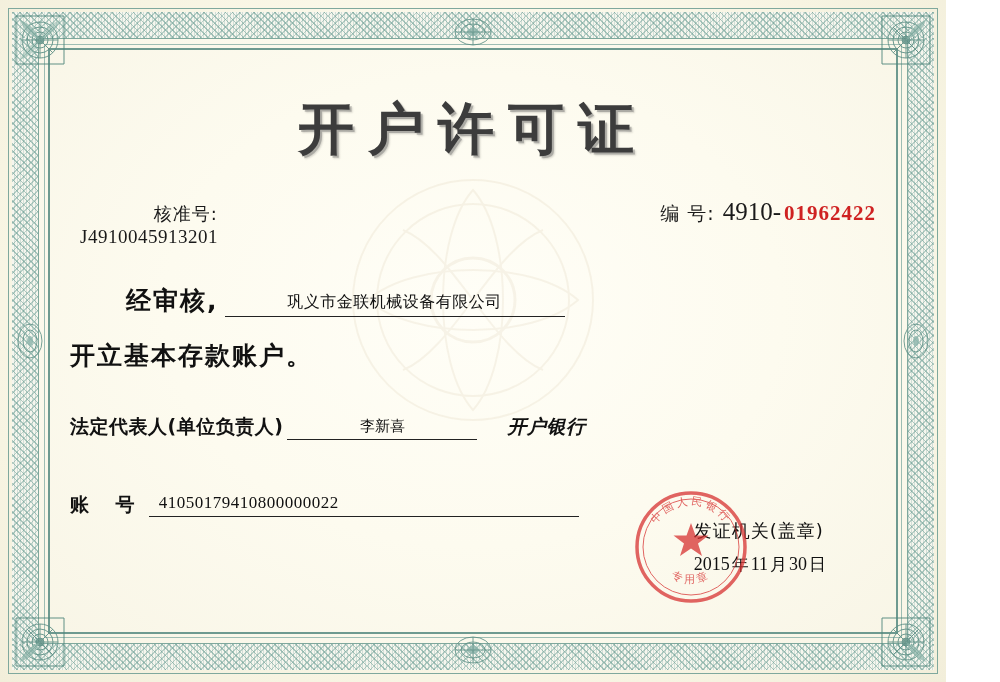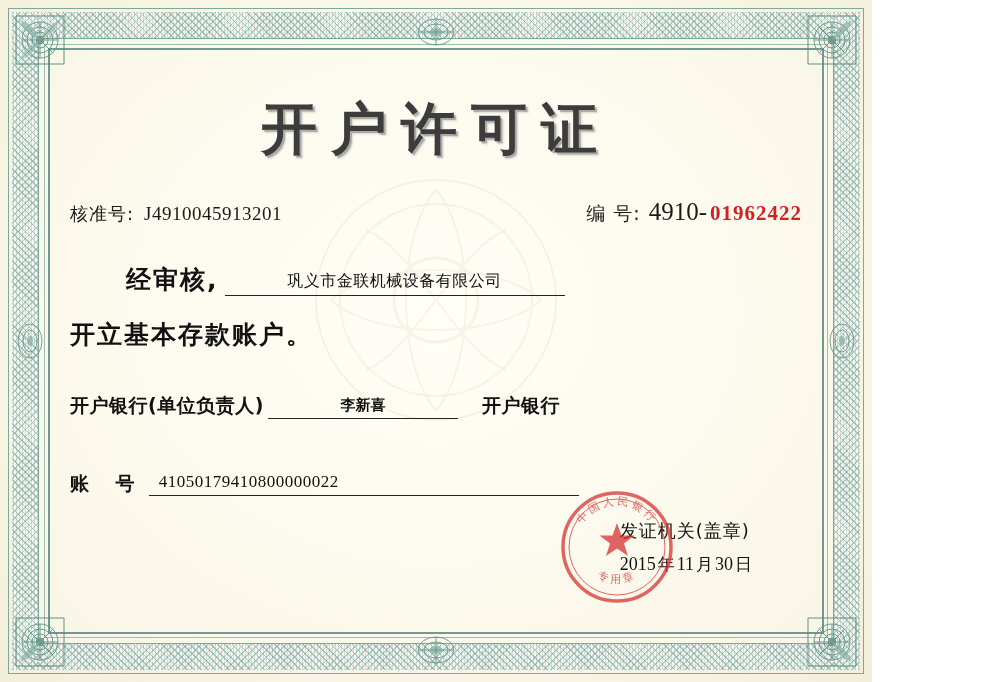--- a/index.html
+++ b/index.html
@@ -9,21 +9,21 @@
   }
   body {
     width: 1000px;
     height: 682px;
     font-family: "Liberation Serif", serif;
     overflow: hidden;
   }
 
   .certificate {
     position: relative;
-    width: 872px;
+    width: 946px;
     height: 682px;
     box-sizing: border-box;
     background:
       radial-gradient(ellipse at 50% 45%, #fffef7 0%, #fdfbee 45%, #f7f4e2 75%, #f2eeda 100%);
   }
 
   
   .border-outer {
     position: absolute;
     left: 8px; top: 8px; right: 8px; bottom: 8px;
@@ -121,21 +121,21 @@
   }
 
   .row-approval {
     margin-top: 30px;
     display: flex;
     align-items: baseline;
     justify-content: space-between;
     font-size: 18px;
     color: #1a1a1a;
   }
-  .approval-left { display: flex; align-items: center; }
+  .approval-left { display: flex; align-items: flex-end; flex-direction: column; }
   .approval-label {
     font-family: "DejaVu Sans", "Liberation Sans", sans-serif;
     font-size: 18px;
     letter-spacing: 1px;
   }
   .approval-value {
     margin-left: 10px;
     font-family: "Liberation Serif", serif;
     font-size: 19px;
     letter-spacing: 0.5px;
@@ -199,26 +199,26 @@
     font-family: "DejaVu Sans", "Liberation Sans", sans-serif;
     font-size: 19px;
     font-weight: bold;
     color: #111;
   }
   .rep-label { white-space: nowrap; letter-spacing: 0.5px; }
   .fill-rep {
     flex: 0 0 190px;
     border-bottom: 1.2px solid #222;
     text-align: center;
-    font-weight: bold;
+    font-weight: normal;
     font-size: 15px;
     padding-bottom: 3px;
     margin: 0 4px;
   }
-  .bank-label { white-space: nowrap; margin-left: 20px; letter-spacing: 0.5px; }
+  .bank-label { white-space: nowrap; margin-left: 26px; letter-spacing: 0.5px; font-style: italic; }
   .fill-bank {
     flex: 1 1 auto;
     border-bottom: 1.2px solid #222;
     text-align: center;
     font-weight: normal;
     font-size: 16px;
     font-family: "Liberation Serif", serif;
     padding-bottom: 3px;
     margin-left: 6px;
   }
@@ -418,21 +418,21 @@
 
     <div class="body-block">
       <div class="line1">
         <span class="pre">经审核,</span>
         <span class="fill-company">巩义市金联机械设备有限公司</span>
       </div>
       <div class="line2">开立基本存款账户。</div>
     </div>
 
     <div class="row-rep">
-      <span class="rep-label">开户银行(单位负责人)</span>
+      <span class="rep-label">法定代表人(单位负责人)</span>
       <span class="fill-rep">李新喜</span>
       <span class="bank-label">开户银行</span>
     </div>
 
     <div class="row-account">
       <span class="acct-label">账 号</span>
       <span class="fill-acct">41050179410800000022</span>
     </div>
 
     <div class="issuer-block">

